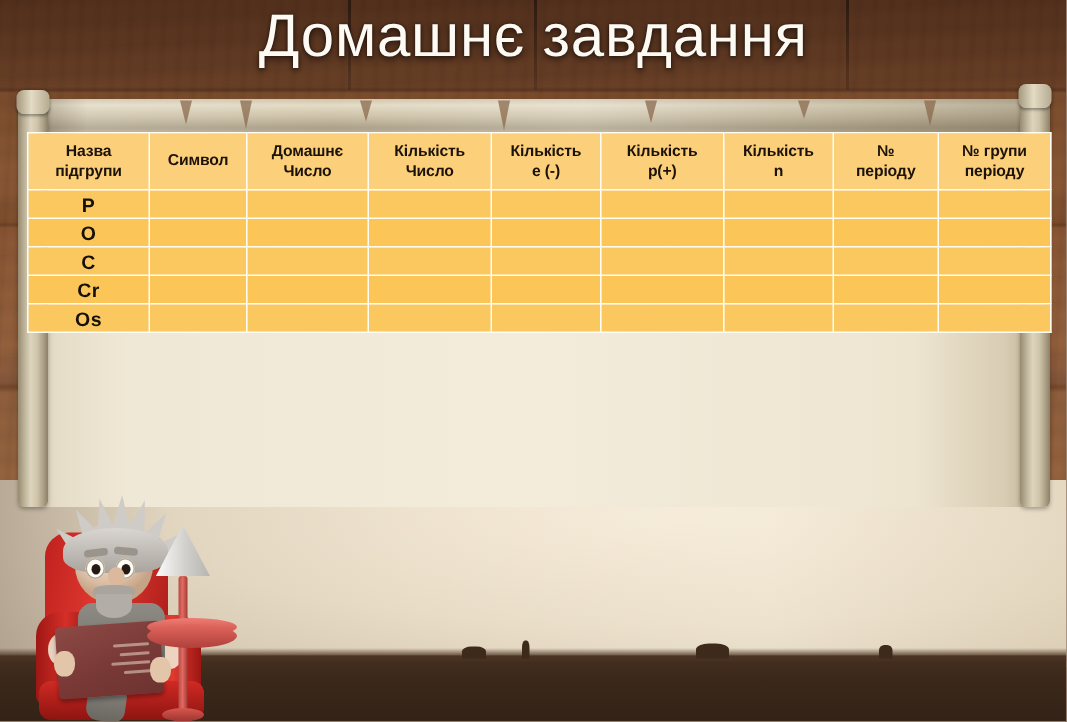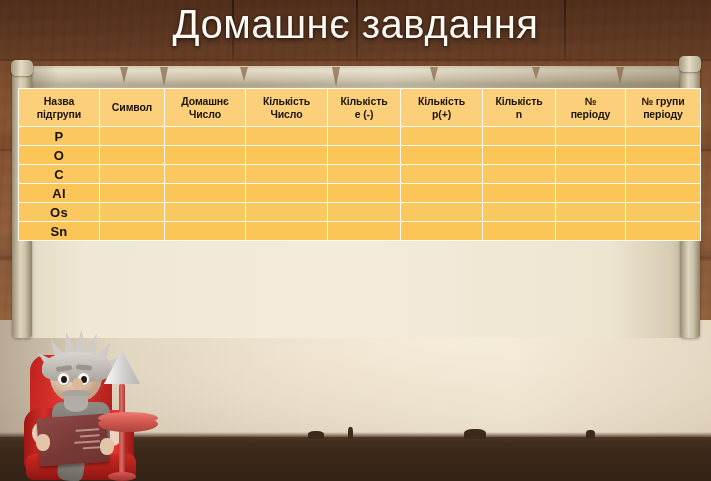--- a/index.html
+++ b/index.html
@@ -477,43 +477,32 @@
           <td></td>
           <td></td>
           <td></td>
           <td></td>
           <td></td>
           <td></td>
           <td></td>
           <td></td>
         </tr>
         <tr>
-          <td class="sym">Al</td>
+          <td class="sym">Cr</td>
           <td></td>
           <td></td>
           <td></td>
           <td></td>
           <td></td>
           <td></td>
           <td></td>
           <td></td>
         </tr>
         <tr>
           <td class="sym">Os</td>
-          <td></td>
-          <td></td>
-          <td></td>
-          <td></td>
-          <td></td>
-          <td></td>
-          <td></td>
-          <td></td>
-        </tr>
-        <tr>
-          <td class="sym">Sn</td>
           <td></td>
           <td></td>
           <td></td>
           <td></td>
           <td></td>
           <td></td>
           <td></td>
           <td></td>
         </tr>
       </tbody>

